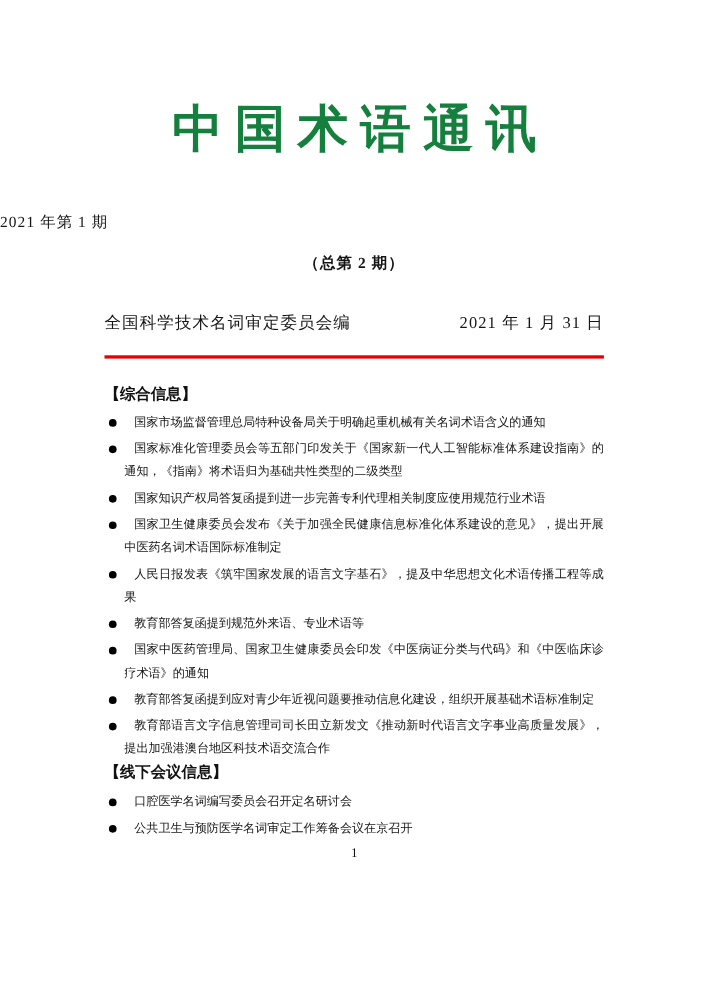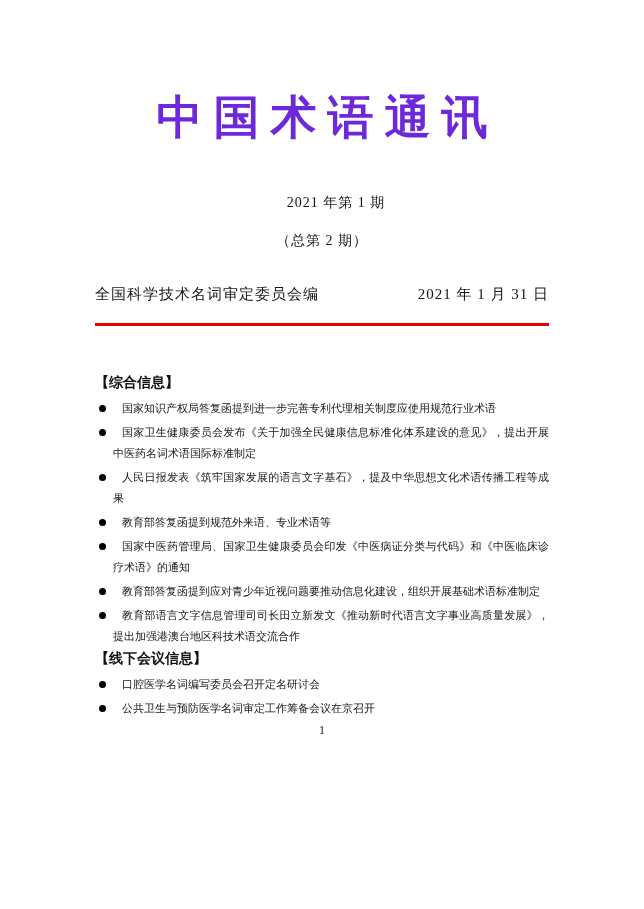--- a/index.html
+++ b/index.html
@@ -14,36 +14,35 @@
   }
   .title {
     margin: 0;
     padding-top: 88px;
     padding-left: 11px; 
     text-align: center;
     font-size: 46px;
     line-height: 60px;
     font-weight: 700;
     letter-spacing: 11px;
-    color: #6d28d9;
+    color: #15803d;
   }
   .issue-line {
     margin-top: 46px;
-    text-align: center;
     font-size: 14px;
     line-height: 18px;
     letter-spacing: 1px;
-    margin-left: 28px;
   }
   .volume-line {
     margin-top: 20px;
     text-align: center;
     font-size: 14px;
     line-height: 18px;
     letter-spacing: 1px;
+    font-weight: bold;
   }
   .masthead {
     width: 454px;
     margin: 34px auto 0;
     display: flex;
     justify-content: space-between;
     align-items: flex-end;
     font-size: 15px;
     line-height: 20px;
     letter-spacing: 1px;
@@ -60,22 +59,22 @@
     margin: 0 auto;
   }
   .section-heading {
     margin: 0;
     font-family: "Liberation Sans", "DejaVu Sans", sans-serif;
     font-size: 14px;
     line-height: 16px;
     font-weight: 700;
     color: #111;
   }
-  .heading-general { margin-top: 48px; }
-  .heading-offline { margin-top: 0; }
+  .heading-general { margin-top: 24px; }
+  .heading-offline { margin-top: 0; font-family: Liberation Serif, serif; }
   .news-list {
     list-style: none;
     margin: 8px 0 0 0;
     padding: 0;
   }
   .news-item {
     position: relative;
     padding-left: 18px;
     margin-bottom: 3px;
     font-size: 11px;
@@ -118,20 +117,28 @@
     <span>2021 年 1 月 31 日</span>
   </div>
   <hr class="red-divider">
 
   <div class="content">
 
     <h2 class="section-heading heading-general">【综合信息】</h2>
     <ul class="news-list">
       <li class="news-item">
         <span class="bullet-dot"></span>
+        <span class="item-text">国家市场监督管理总局特种设备局关于明确起重机械有关名词术语含义的通知</span>
+      </li>
+      <li class="news-item">
+        <span class="bullet-dot"></span>
+        <span class="item-text">国家标准化管理委员会等五部门印发关于《国家新一代人工智能标准体系建设指南》的通知，《指南》将术语归为基础共性类型的二级类型</span>
+      </li>
+      <li class="news-item">
+        <span class="bullet-dot"></span>
         <span class="item-text">国家知识产权局答复函提到进一步完善专利代理相关制度应使用规范行业术语</span>
       </li>
       <li class="news-item">
         <span class="bullet-dot"></span>
         <span class="item-text">国家卫生健康委员会发布《关于加强全民健康信息标准化体系建设的意见》，提出开展中医药名词术语国际标准制定</span>
       </li>
       <li class="news-item">
         <span class="bullet-dot"></span>
         <span class="item-text">人民日报发表《筑牢国家发展的语言文字基石》，提及中华思想文化术语传播工程等成果</span>
       </li>

